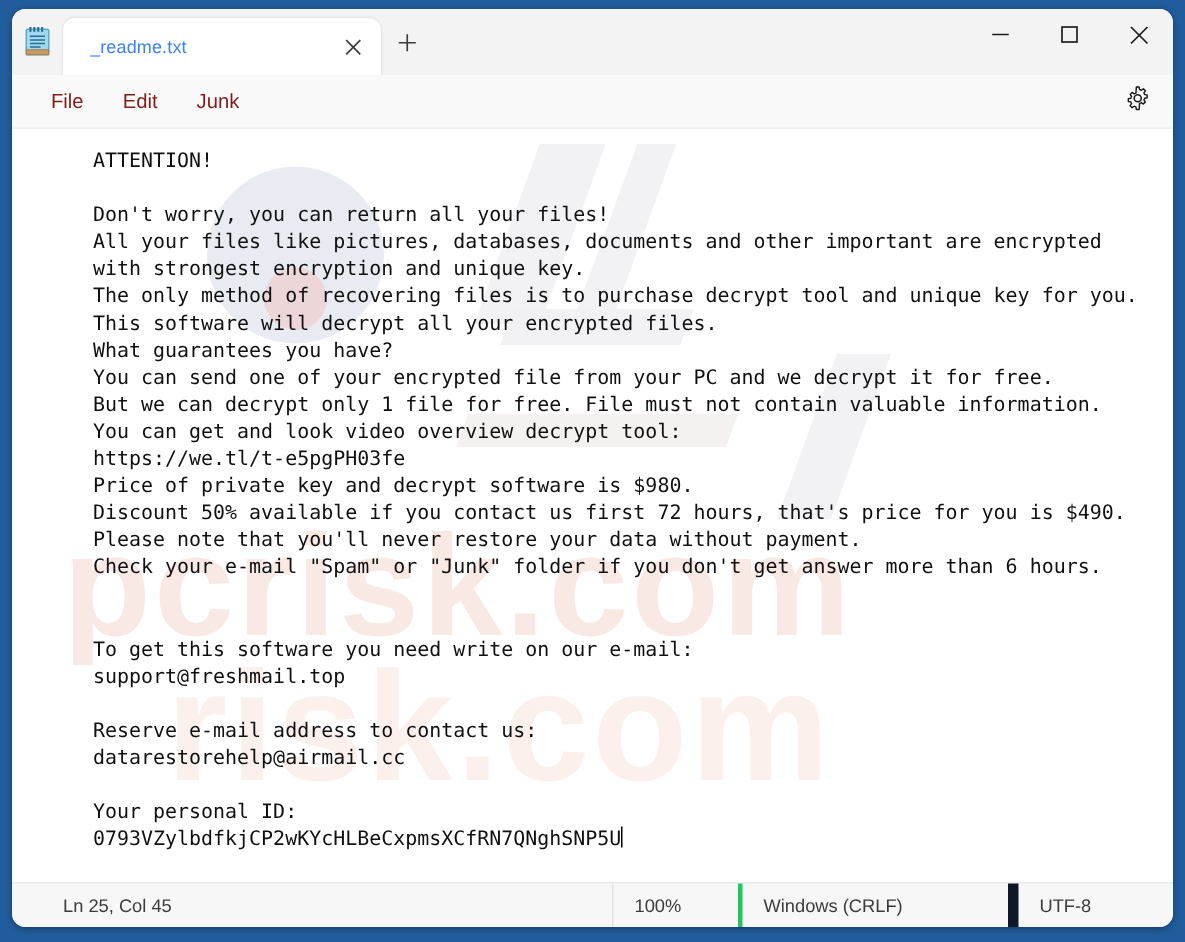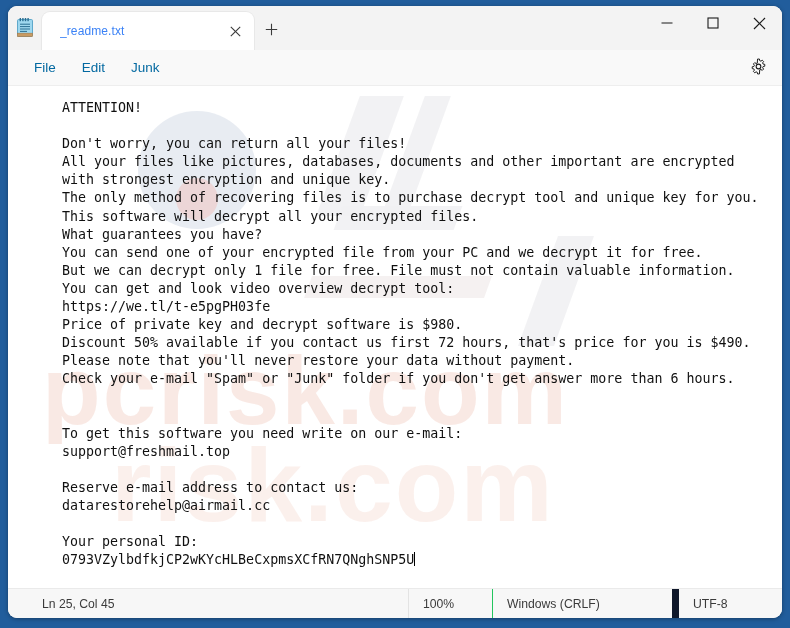--- a/index.html
+++ b/index.html
@@ -116,21 +116,21 @@
     background: #f9f9f9;
     display: flex;
     align-items: center;
     padding: 0 6px 0 14px;
     position: relative;
     border-bottom: 1px solid #eeeeee;
     flex: 0 0 auto;
   }
   .menu-item {
     font-size: 13.5px;
-    color: #0369a1;
+    color: #7f1d1d;
     padding: 4px 12px;
     border-radius: 4px;
     margin-right: 2px;
   }
   .settings-btn {
     position: absolute;
     right: 10px;
     top: 4px;
     width: 28px;
     height: 28px;
@@ -203,21 +203,21 @@
   }
   .sb-cell {
     display: flex;
     align-items: center;
     height: 29px;
     padding: 0 14px;
     box-sizing: border-box;
   }
   .sb-pos { width: 380px; }
   .sb-zoom { width: 84px; border-left: 1px solid #e3e3e3; }
-  .sb-eol  { width: 180px; border-left: 1px solid #22c55e; }
+  .sb-eol  { width: 180px; border-left: 3px solid #22c55e; }
   .sb-enc  { flex: 1 1 auto; border-left: 7px solid #0f172a; }
 </style>
 </head>
 <body>
 
 <div class="desktop">
   <div class="window">
 
     <div class="titlebar">
 

